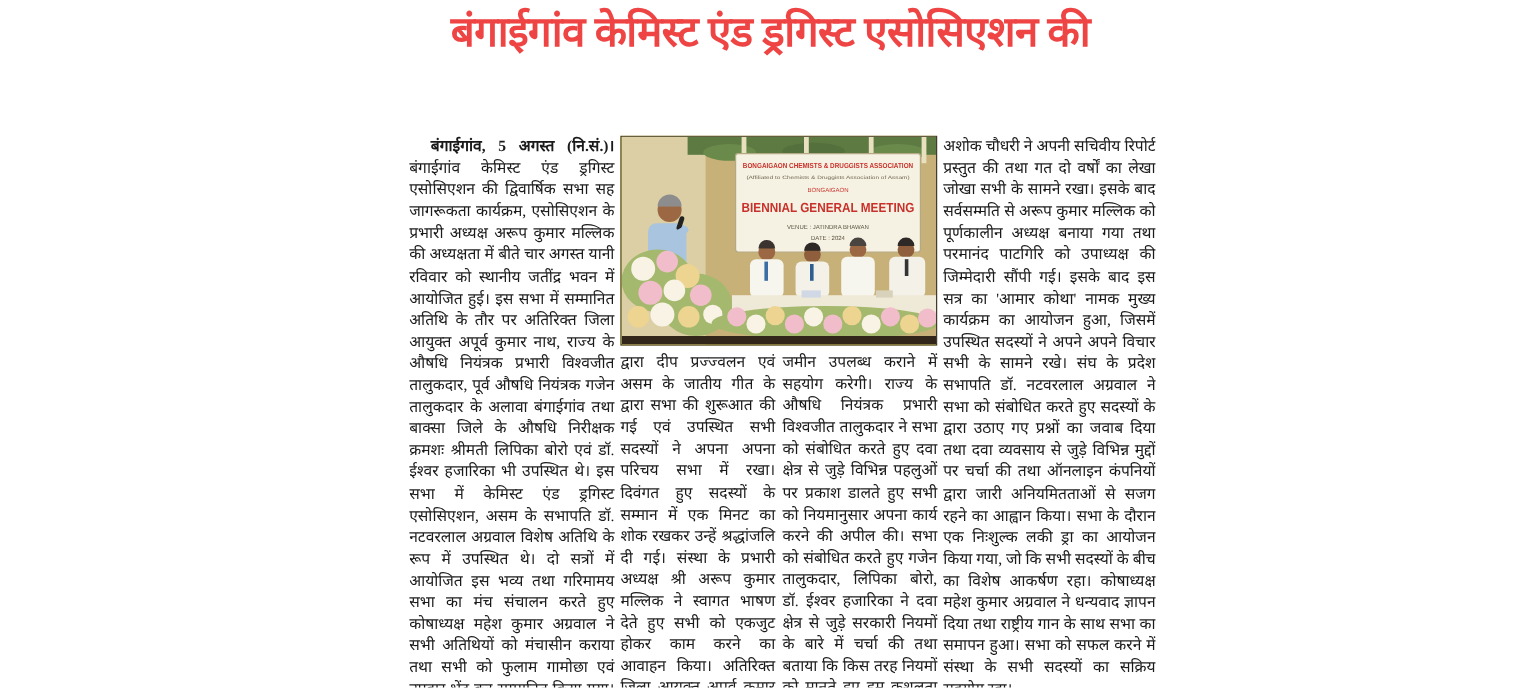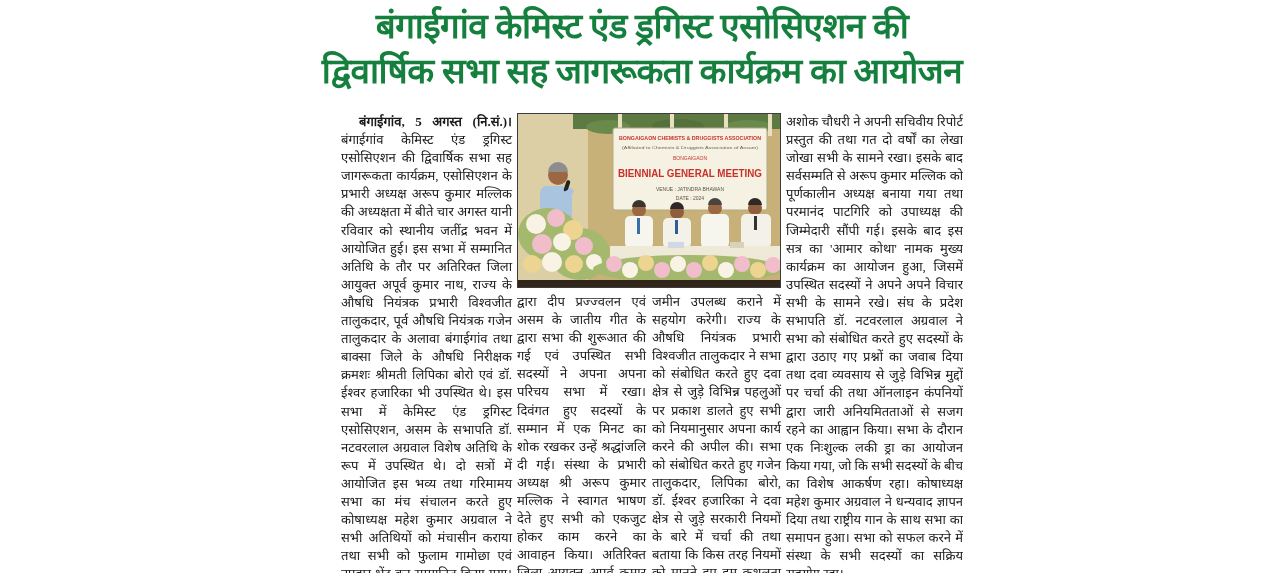--- a/index.html
+++ b/index.html
@@ -2,21 +2,21 @@
 <html><head>
 <meta charset="utf-8">
 <style>
   html,body{margin:0;padding:0;}
   body{
     width:1280px;height:575px;background:#ffffff;position:relative;overflow:hidden;
     font-family:"Liberation Serif","DejaVu Serif",serif;color:#141414;
   }
   .clip{position:absolute;left:306px;top:4px;width:672px;}
   .headline{
-    text-align:center;font-weight:800;color:#15803d;
+    text-align:center;font-weight:800;color:#ef4444;
     font-size:35px;line-height:45px;letter-spacing:-0.5px;
   }
   .body-row{
     position:absolute;left:341px;top:113px;width:622px;height:460px;
     display:flex;gap:5px;overflow:hidden;
   }
   .col{
     text-align:justify;font-size:13px;line-height:18.1px;color:#1a1a1a;
   }
   .col-1{width:172px;}
@@ -31,21 +31,20 @@
   .photo-cols{display:flex;gap:6px;margin-top:5px;}
   .subcol{width:129px;}
   svg text{font-family:"Liberation Sans","DejaVu Sans",sans-serif;}
 </style>
 </head>
 <body>
 
 <div class="clip">
   <div class="headline">
     <div>बंगाईगांव केमिस्ट एंड ड्रगिस्ट एसोसिएशन की</div>
-    <div>द्विवार्षिक सभा सह जागरूकता कार्यक्रम का आयोजन</div>
   </div>
 </div>
 
 <div class="body-row">
 
   <div class="col col-1"><span class="indent"></span><span class="dateline">बंगाईगांव, 5 अगस्त (नि.सं.)।</span> <span>बंगाईगांव केमिस्ट एंड ड्रगिस्ट एसोसिएशन की द्विवार्षिक सभा सह जागरूकता कार्यक्रम, एसोसिएशन के प्रभारी अध्यक्ष अरूप कुमार मल्लिक की अध्यक्षता में बीते चार अगस्त यानी रविवार को स्थानीय जतींद्र भवन में आयोजित हुई। इस सभा में सम्मानित अतिथि के तौर पर अतिरिक्त जिला आयुक्त अपूर्व कुमार नाथ, राज्य के औषधि नियंत्रक प्रभारी विश्वजीत तालुकदार, पूर्व औषधि नियंत्रक गजेन तालुकदार के अलावा बंगाईगांव तथा बाक्सा जिले के औषधि निरीक्षक क्रमशः श्रीमती लिपिका बोरो एवं डॉ. ईश्वर हजारिका भी उपस्थित थे। इस सभा में केमिस्ट एंड ड्रगिस्ट एसोसिएशन, असम के सभापति डॉ. नटवरलाल अग्रवाल विशेष अतिथि के रूप में उपस्थित थे। दो सत्रों में आयोजित इस भव्य तथा गरिमामय सभा का मंच संचालन करते हुए कोषाध्यक्ष महेश कुमार अग्रवाल ने सभी अतिथियों को मंचासीन कराया तथा सभी को फुलाम गामोछा एवं उपहार भेंट कर सम्मानित किया गया। अतिथियों</span></div>
 
   <div class="col-mid">
     <div class="photo-frame">
       <svg width="262" height="173" viewBox="0 0 262 173">

